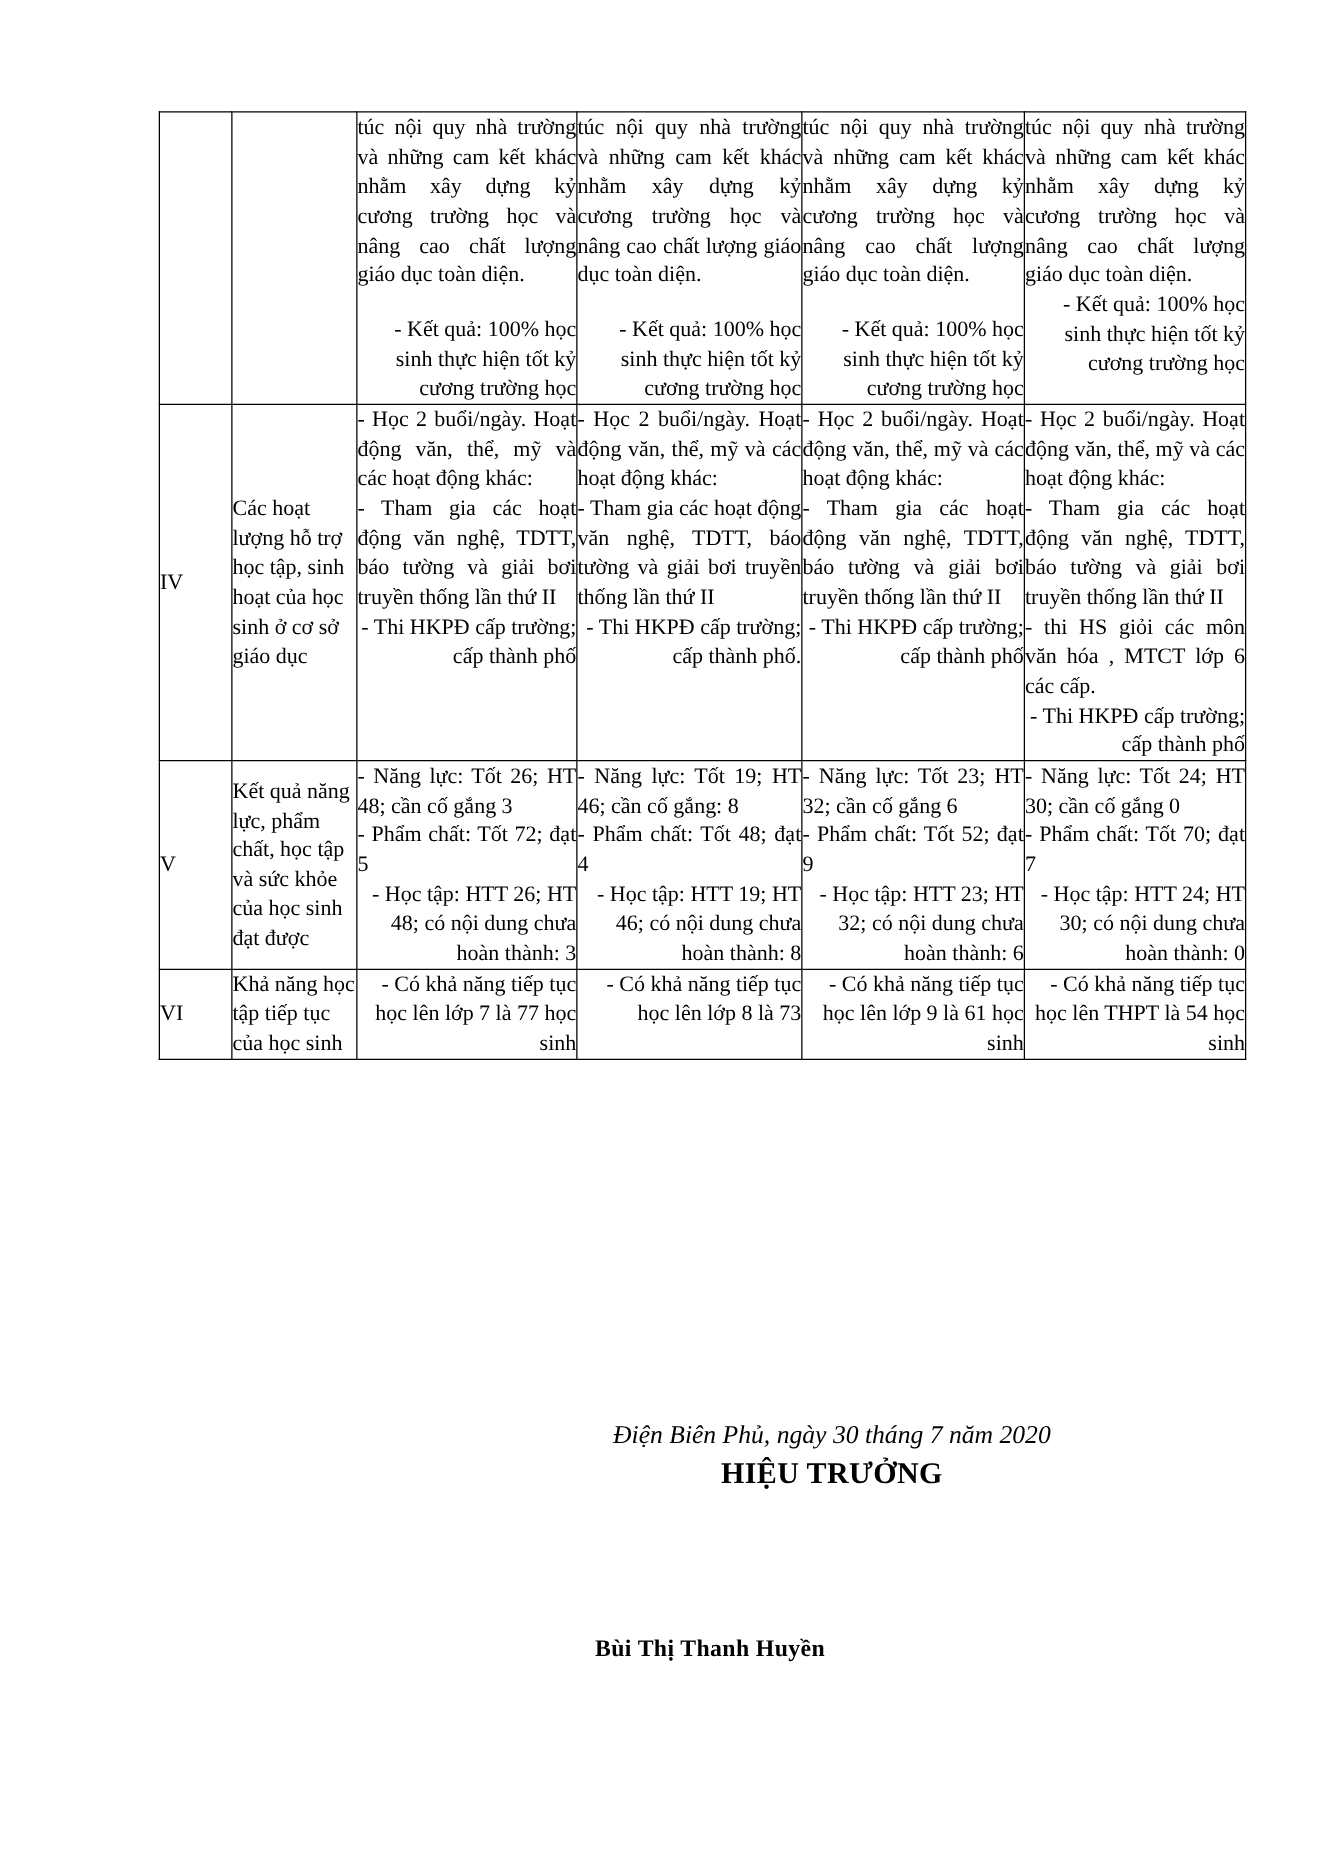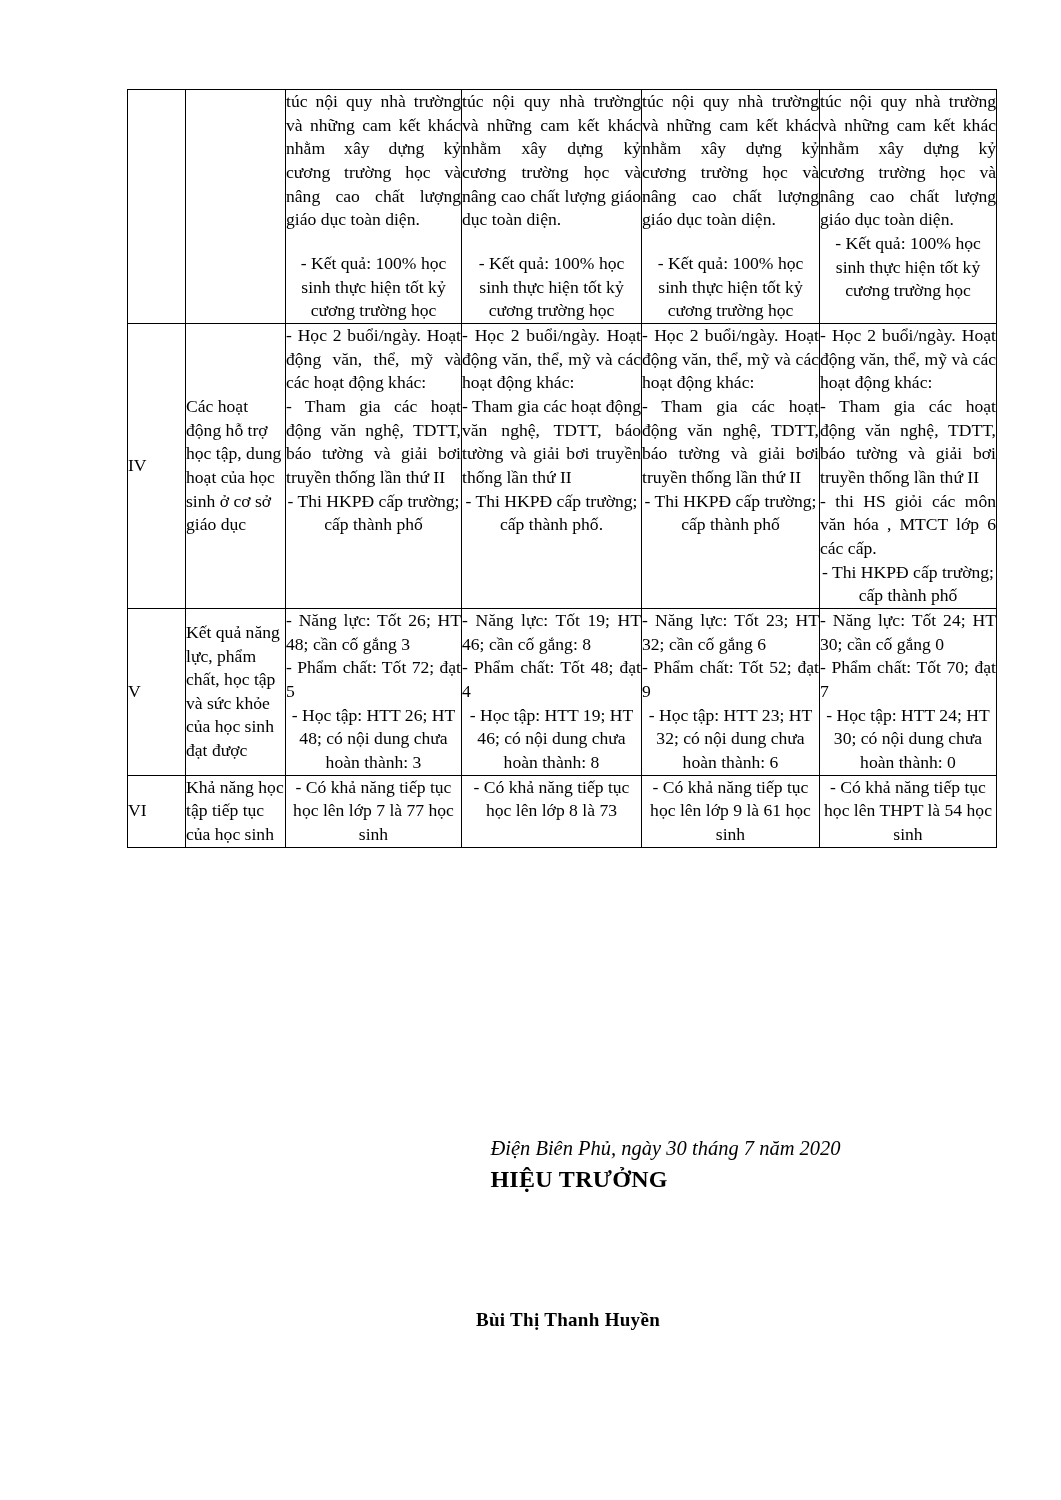--- a/index.html
+++ b/index.html
@@ -65,35 +65,35 @@
     text-align: justify;
     text-justify: inter-word;
     hyphens: none;
     font-size: 17.6px;
     line-height: 1.345;
   }
   .bodycell p {
     margin: 0;
     text-align: justify;
   }
-  .bodycell p.last { text-align: center; }
+  .bodycell p.last { text-align: right; }
   .bodycell p.gap  { margin-top: 1.15em; }
 
   
   .sign-area {
     position: absolute;
     left: 0;
     top: 1125px;
     width: 1061px;
     text-align: center;
   }
   .sign-inner {
     display: inline-block;
     margin-left: 270px;
-    text-align: left;
+    text-align: center;
   }
   .place-date {
     font-style: italic;
     font-size: 20.5px;
     white-space: nowrap;
     line-height: 1.25;
   }
   .title-role {
     font-weight: bold;
     font-size: 24px;
@@ -148,21 +148,21 @@
           <p class="gap last">- Kết quả: 100% học sinh thực hiện tốt kỷ cương trường học</p>
         </td>
         <td class="bodycell">
           <p>túc nội quy nhà trường và những cam kết khác nhằm xây dựng kỷ cương trường học và nâng cao chất lượng giáo dục toàn diện.</p>
           <p class="last">- Kết quả: 100% học sinh thực hiện tốt kỷ cương trường học</p>
         </td>
       </tr>
 
       <tr>
         <td class="roman">IV</td>
-        <td class="labelcell">Các hoạt động hỗ trợ học tập, dung hoạt của học sinh ở cơ sở giáo dục</td>
+        <td class="labelcell">Các hoạt lượng hỗ trợ học tập, sinh hoạt của học sinh ở cơ sở giáo dục</td>
         <td class="bodycell">
           <p>- Học 2 buổi/ngày. Hoạt động văn, thể, mỹ và các hoạt động khác:</p>
           <p>- Tham gia các hoạt động văn nghệ, TDTT, báo tường và giải bơi truyền thống lần thứ II</p>
           <p class="last">- Thi HKPĐ cấp trường; cấp thành phố</p>
         </td>
         <td class="bodycell">
           <p>- Học 2 buổi/ngày. Hoạt động văn, thể, mỹ và các hoạt động khác:</p>
           <p>- Tham gia các hoạt động văn nghệ, TDTT, báo tường và giải bơi truyền thống lần thứ II</p>
           <p class="last">- Thi HKPĐ cấp trường; cấp thành phố.</p>
         </td>

